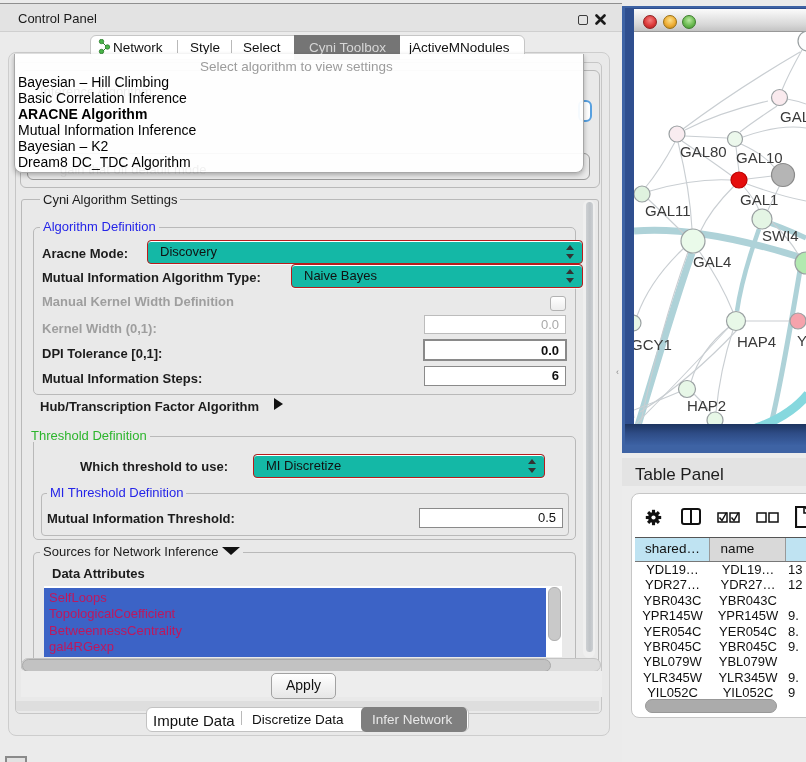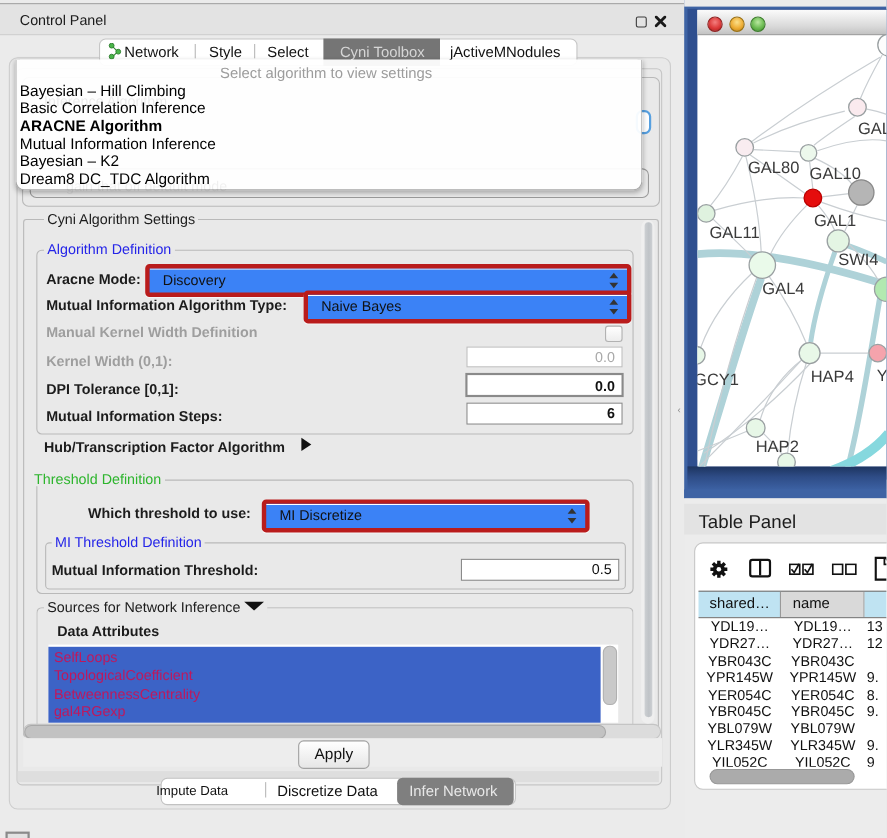--- a/index.html
+++ b/index.html
@@ -1,22 +1,22 @@
 <!DOCTYPE html>
 <html><head>
 <meta charset="utf-8">
 <style>
   html,body{margin:0;padding:0;}
   body{width:806px;height:762px;position:relative;overflow:hidden;
        font-family:"Liberation Sans", sans-serif;background:#ebebeb;}
   .abs{position:absolute;}
   .lbl{position:absolute;font-size:13px;font-weight:bold;color:#1c1c1c;white-space:nowrap;}
   .dis{color:#9e9e9e;}
-  .combo{position:absolute;background:#3b82f6;border:4px solid #b91c1c;border-radius:4px;
-         box-shadow:inset 0 1px 0 #fff, 0 1px 0 rgba(255,255,255,.6);}
+  .combo{position:absolute;background:#14b8a6;border:1px solid #b91c1c;border-radius:4px;
+         box-shadow:inset 0 1px 0 #fff, 0 1px 0 rgba(255,255,255,.6);margin-left:15px;}
   .combo .ct{position:absolute;left:12px;top:3px;font-size:13px;color:#111;white-space:nowrap;}
   .stepper{position:absolute;right:6px;top:0;bottom:0;width:12px;}
   .stepper:before{content:"";position:absolute;left:2px;top:4px;border-left:4px solid transparent;
      border-right:4px solid transparent;border-bottom:5px solid #333;}
   .stepper:after{content:"";position:absolute;left:2px;bottom:4px;border-left:4px solid transparent;
      border-right:4px solid transparent;border-top:5px solid #333;}
   .field{position:absolute;background:#fff;font-size:13px;text-align:right;padding-right:6px;box-sizing:border-box;}
   .grp{position:absolute;border:1px solid #b9b9b9;border-radius:5px;}
   .gt{position:absolute;font-size:13px;background:#e9e9e9;padding:0 3px;white-space:nowrap;line-height:13px;}
 </style>
@@ -114,21 +114,21 @@
 <div class="abs" style="left:583px;top:200px;width:12px;height:458px;background:#efefef;border-radius:6px;"></div>
 <div class="abs" style="left:585.5px;top:202px;width:7px;height:450px;background:linear-gradient(90deg,#cdd0d3,#bfc3c7 55%,#cdd0d3);border-radius:4px;"></div>
 
 <div class="abs" style="left:21px;top:671px;width:581px;height:26px;background:#ededed;"></div>
 <div class="abs" style="left:271px;top:673px;width:63px;height:24px;background:linear-gradient(#ffffff,#e6e6e6);border:1px solid #a2a2a2;border-radius:5px;
      font-size:14px;color:#111;text-align:center;line-height:23px;">Apply</div>
 
 <div class="abs" style="left:146px;top:707px;width:321px;height:23px;background:#fff;border:1px solid #c2c2c2;border-radius:6px;"></div>
 <div class="abs" style="left:241px;top:711px;width:1px;height:14px;background:#b9b9b9;"></div>
 <div class="abs" style="left:361px;top:707px;width:106px;height:25px;background:#7f7f7f;border-radius:5px;"></div>
-<div class="abs" style="left:142px;top:712px;font-size:12px;font-weight:500;color:#111;">Impute Data</div>
+<div class="abs" style="left:153px;top:712px;font-size:15px;font-weight:500;color:#111;">Impute Data</div>
 <div class="abs" style="left:252px;top:712px;font-size:13.5px;font-weight:500;color:#111;">Discretize Data</div>
 <div class="abs" style="left:372px;top:712px;font-size:13.5px;font-weight:500;color:#e8e8e8;">Infer Network</div>
 
 <div class="abs" style="left:5px;top:756px;width:18px;height:14px;border:2px solid #8a8a8a;background:#e2e2e2;"></div>
 
 <div class="abs" style="left:14px;top:54px;width:568px;height:118px;background:rgba(255,255,255,0.94);
      border:1px solid #a8a8a8;border-top:none;border-radius:0 0 8px 8px;box-shadow:0 2px 5px rgba(0,0,0,0.28);"></div>
 <div class="abs" style="left:200px;top:59px;font-size:13.5px;color:#9c9c9c;">Select algorithm to view settings</div>
 <div class="abs" style="left:18px;top:73.5px;font-size:14px;color:#000;line-height:16px;white-space:nowrap;">
 Bayesian – Hill Climbing<br>

